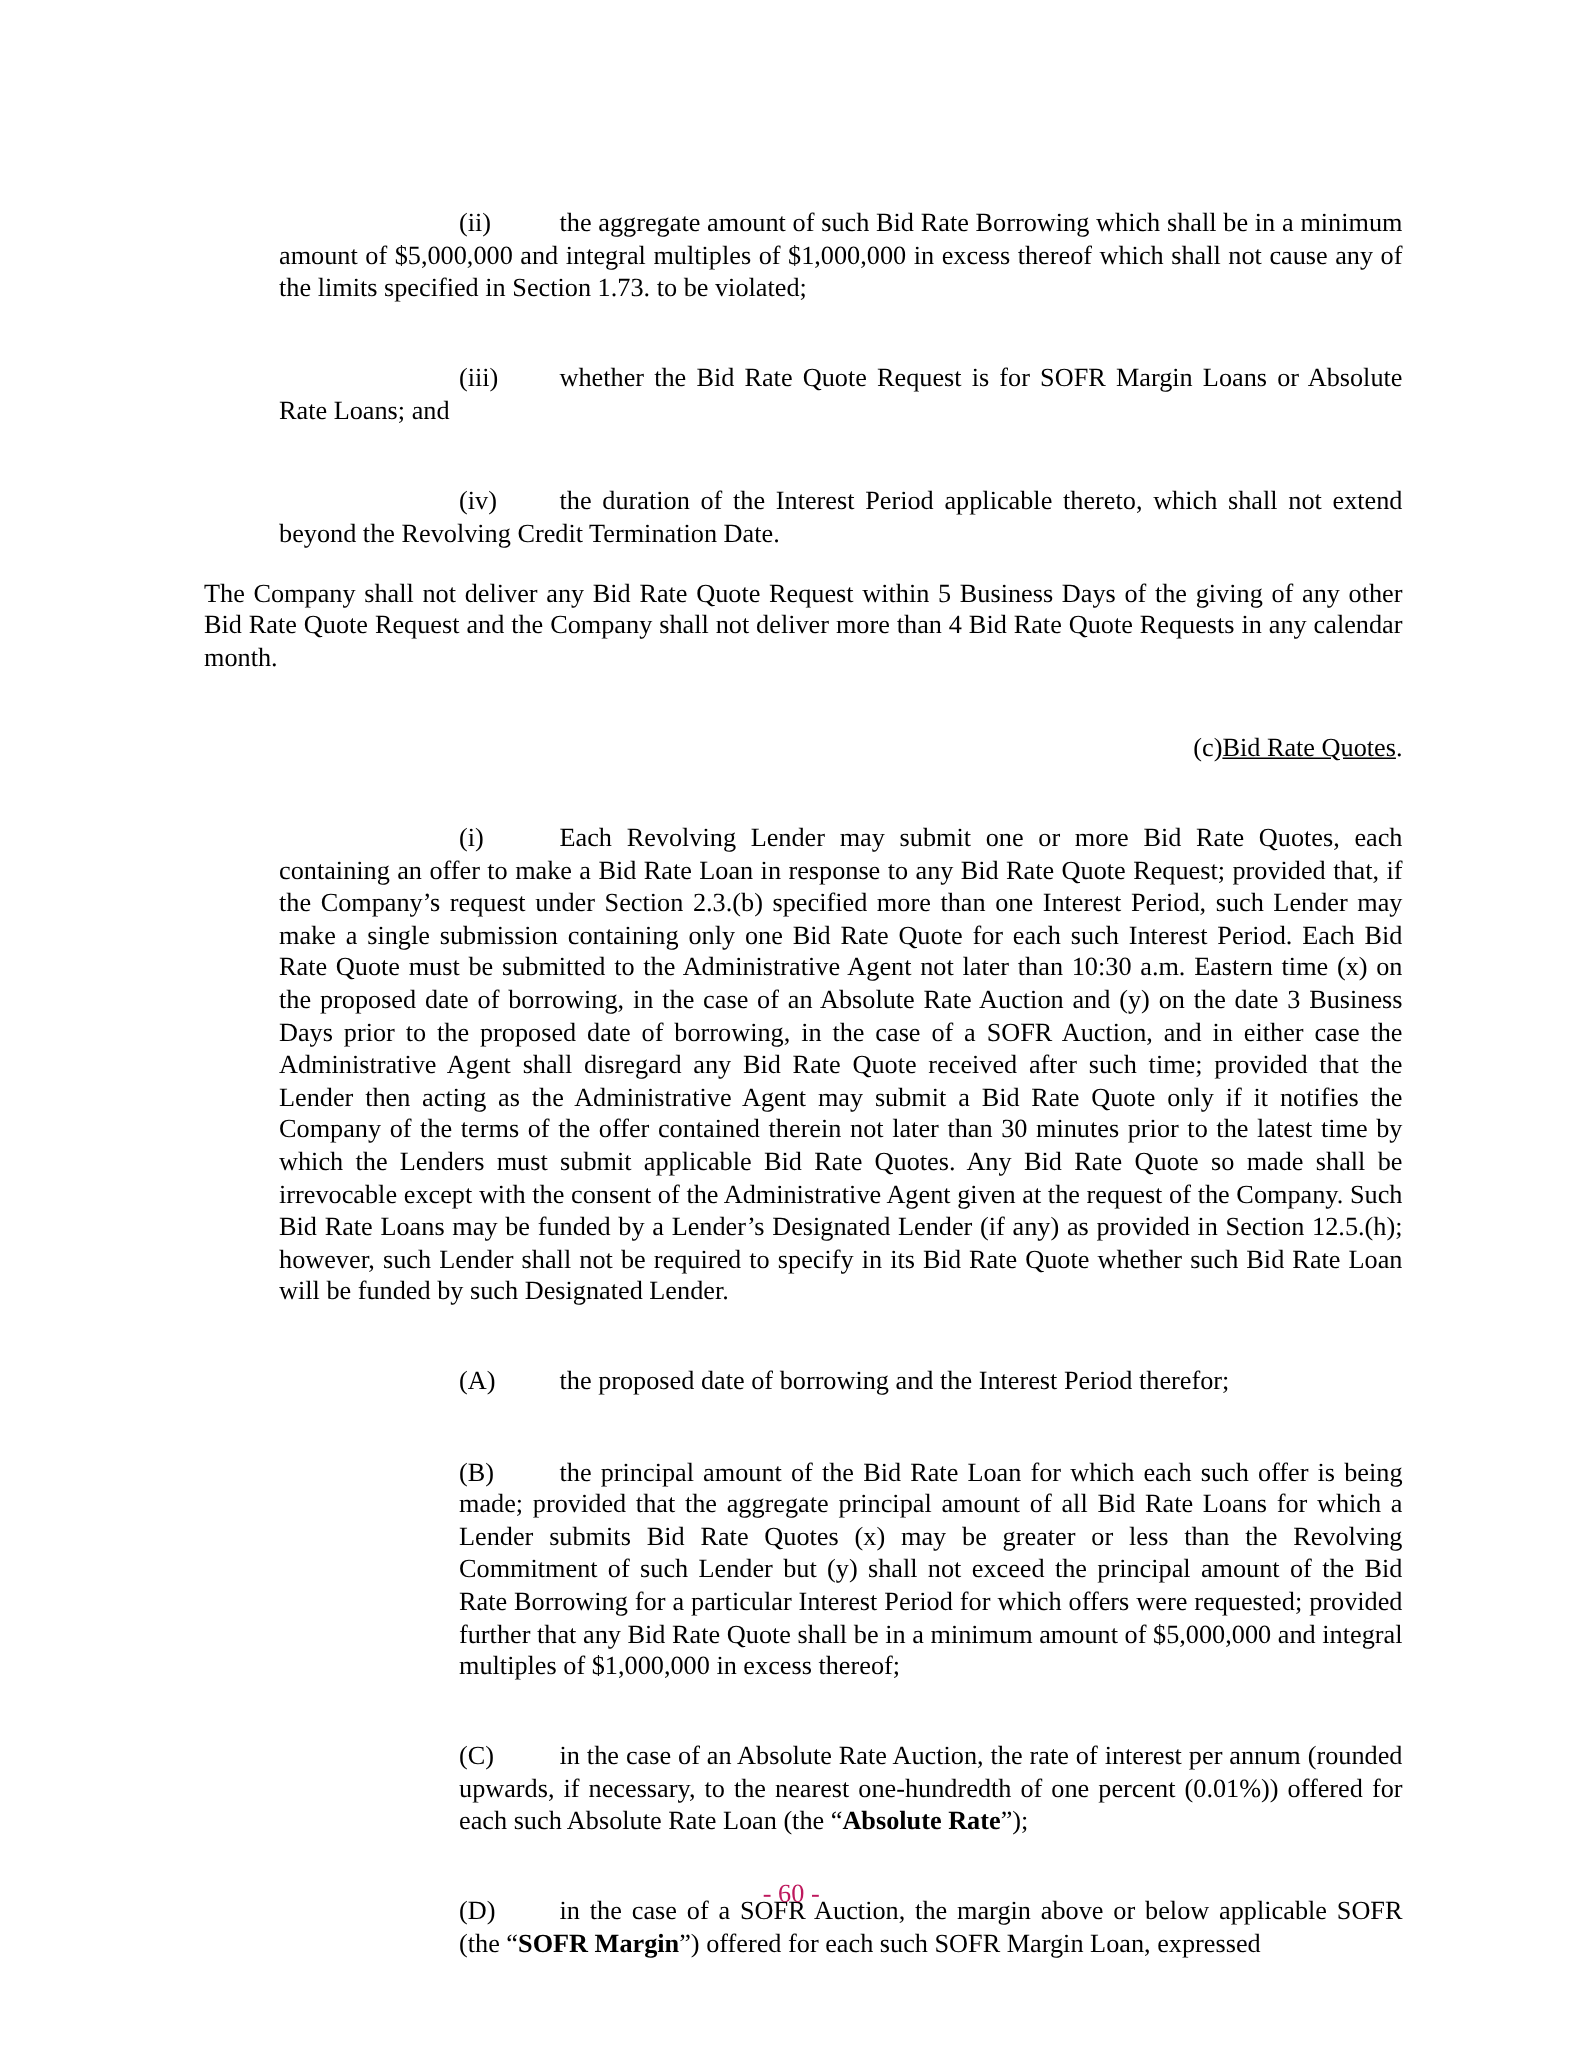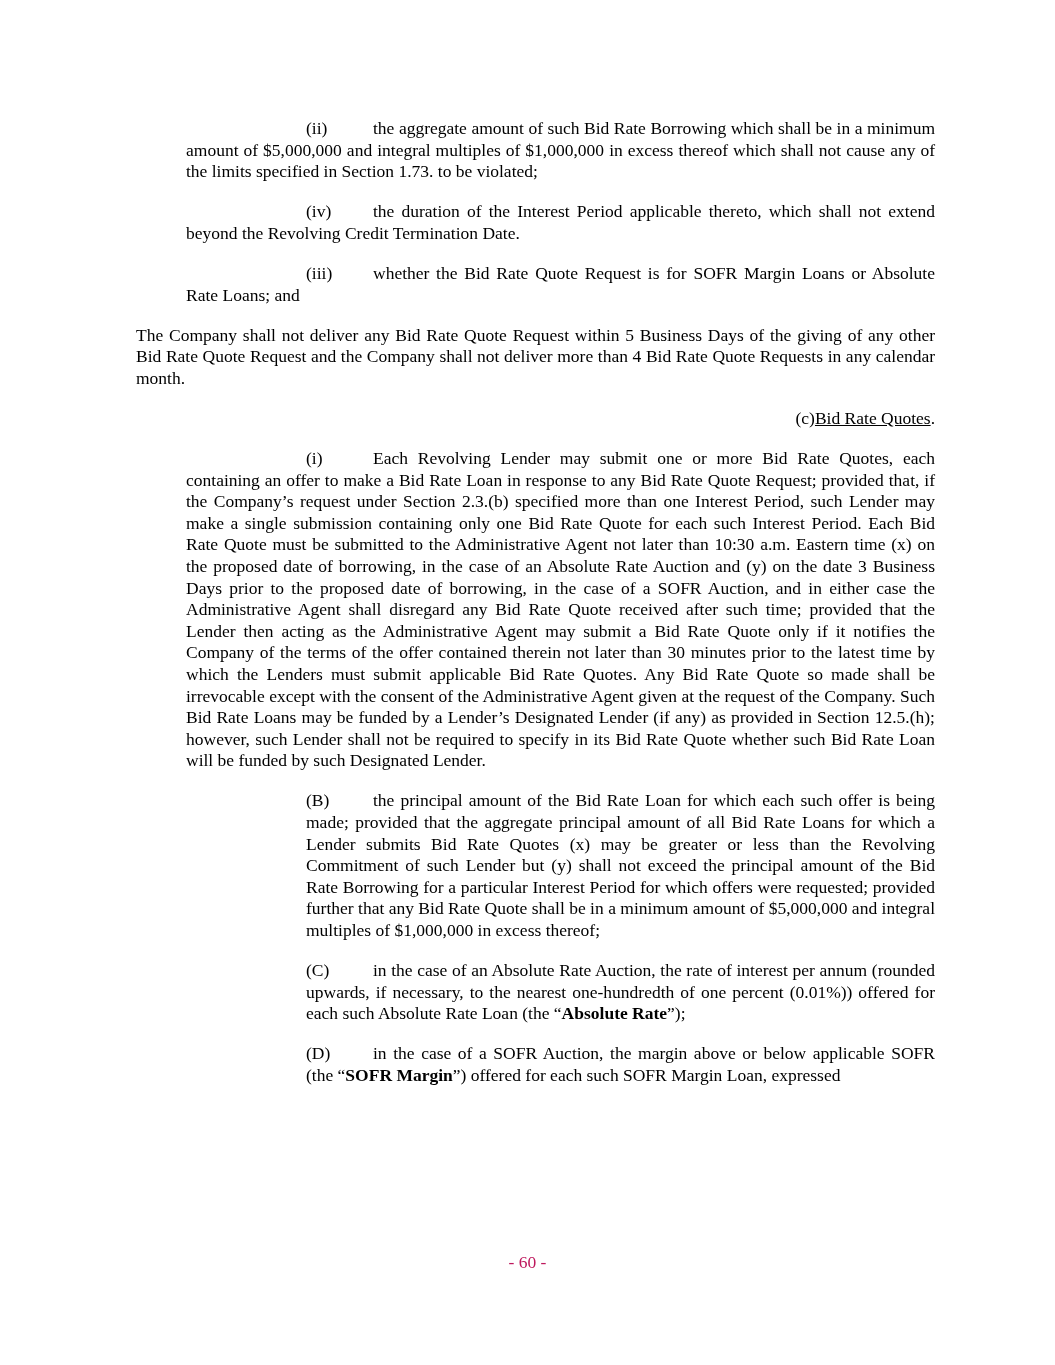--- a/index.html
+++ b/index.html
@@ -41,44 +41,46 @@
   .block-item {
     margin-left: 186px;
   }
   .body-para {
     margin-left: 16px;
   }
   .plabel {
     display: inline-block;
     width: 67px;
     text-indent: 0;
+    margin-top: 20px;
   }
   .bold { font-weight: bold; }
   .underline { text-decoration: underline; }
   .footer {
     position: absolute;
     top: 1252px;
     left: 0;
     right: 0;
     text-align: center;
     font-family: "Liberation Serif", serif;
     font-size: 17.5px;
     color: #be185d;
   }
 </style>
 </head>
 <body>
 
 <div class="page">
   <div>
       <p class="para item-roman"><span class="plabel">(ii)</span><span>the aggregate amount of such Bid Rate Borrowing which shall be in a minimum amount of $5,000,000 and integral multiples of $1,000,000 in excess thereof which shall not cause any of the limits specified in Section 1.73. to be violated;</span></p>
+      <p class="para item-roman"><span class="plabel">(iii)</span><span>whether the Bid Rate Quote Request is for SOFR Margin Loans or Absolute Rate Loans; and</span></p>
       <p class="para item-roman"><span class="plabel">(iv)</span><span>the duration of the Interest Period applicable thereto, which shall not extend beyond the Revolving Credit Termination Date.</span></p>
-      <p class="para item-roman"><span class="plabel">(iii)</span><span>whether the Bid Rate Quote Request is for SOFR Margin Loans or Absolute Rate Loans; and</span></p>
       <p class="para body-para"><span>The Company shall not deliver any Bid Rate Quote Request within 5 Business Days of the giving of any other Bid Rate Quote Request and the Company shall not deliver more than 4 Bid Rate Quote Requests in any calendar month.</span></p>
       <p class="para heading"><span class="plabel">(c)</span><span class="underline">Bid Rate Quotes</span><span>.</span></p>
       <p class="para item-roman"><span class="plabel">(i)</span><span>Each Revolving Lender may submit one or more Bid Rate Quotes, each containing an offer to make a Bid Rate Loan in response to any Bid Rate Quote Request; provided that, if the Company’s request under Section 2.3.(b) specified more than one Interest Period, such Lender may make a single submission containing only one Bid Rate Quote for each such Interest Period.  Each Bid Rate Quote must be submitted to the Administrative Agent not later than 10:30 a.m. Eastern time (x) on the proposed date of borrowing, in the case of an Absolute Rate Auction and (y) on the date 3 Business Days prior to the proposed date of borrowing, in the case of a SOFR Auction, and in either case the Administrative Agent shall disregard any Bid Rate Quote received after such time; provided that the Lender then acting as the Administrative Agent may submit a Bid Rate Quote only if it notifies the Company of the terms of the offer contained therein not later than 30 minutes prior to the latest time by which the Lenders must submit applicable Bid Rate Quotes.  Any Bid Rate Quote so made shall be irrevocable except with the consent of the Administrative Agent given at the request of the Company.  Such Bid Rate Loans may be funded by a Lender’s Designated Lender (if any) as provided in Section 12.5.(h); however, such Lender shall not be required to specify in its Bid Rate Quote whether such Bid Rate Loan will be funded by such Designated Lender.</span></p>
+      <p class="para block-item"><span class="plabel">(A)</span><span>the proposed date of borrowing and the Interest Period therefor;</span></p>
       <p class="para block-item"><span class="plabel">(B)</span><span>the principal amount of the Bid Rate Loan for which each such offer is being made; provided that the aggregate principal amount of all Bid Rate Loans for which a Lender submits Bid Rate Quotes (x) may be greater or less than the Revolving Commitment of such Lender but (y) shall not exceed the principal amount of the Bid Rate Borrowing for a particular Interest Period for which offers were requested; provided further that any Bid Rate Quote shall be in a minimum amount of $5,000,000 and integral multiples of $1,000,000 in excess thereof;</span></p>
       <p class="para block-item"><span class="plabel">(C)</span><span>in the case of an Absolute Rate Auction, the rate of interest per annum (rounded upwards, if necessary, to the nearest one-hundredth of one percent (0.01%)) offered for each such Absolute Rate Loan (the “</span><span class="bold">Absolute Rate</span><span>”);</span></p>
       <p class="para block-item"><span class="plabel">(D)</span><span>in the case of a SOFR Auction, the margin above or below applicable SOFR (the “</span><span class="bold">SOFR Margin</span><span>”) offered for each such SOFR Margin Loan, expressed</span></p>
     </div>
 </div>
 
 <div class="footer">- 60 -</div>
 
 </body></html>

